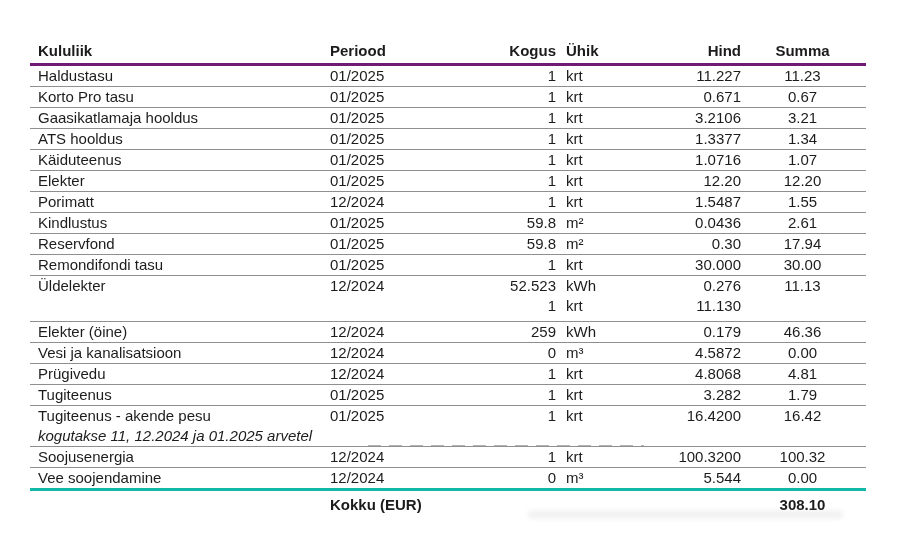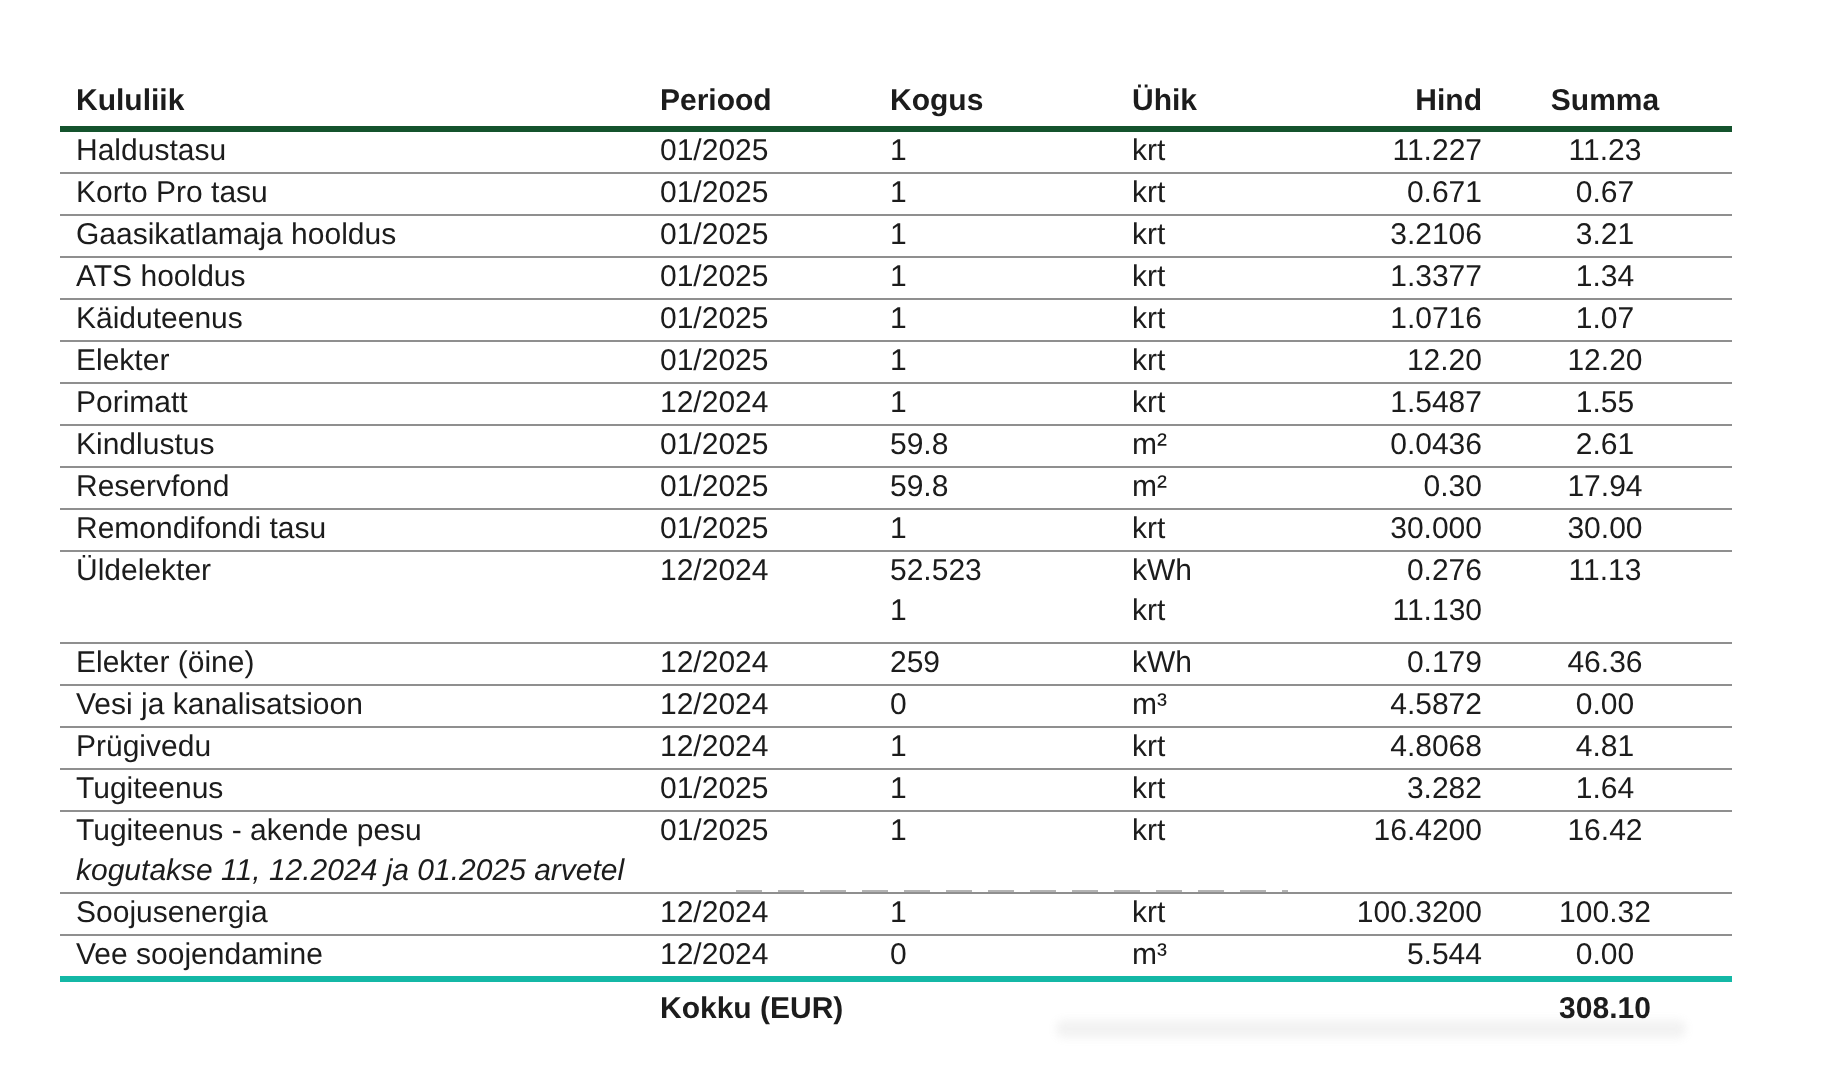--- a/index.html
+++ b/index.html
@@ -14,30 +14,30 @@
     position: absolute;
     left: 30px; top: 40px;
     width: 836px;
   }
   table {
     border-collapse: collapse;
     width: 100%;
     table-layout: fixed;
     font-size: 15px;
   }
-  thead tr { border-bottom: 3px solid #14532d; }
+  thead tr { border-bottom: 3px solid #701a75; }
   th { font-weight: bold; padding: 2px 0 4px 0; white-space: nowrap; }
   td { padding: 1px 0 2px 0; height: 17px; white-space: nowrap; overflow: hidden; }
   tr.r-thin  { border-bottom: 1px solid #8f8f8f; }
   tr.r-none  { border-bottom: none; }
   tr.r-thick { border-bottom: 3px solid #14b8a6; }
   tr.pad td  { padding-bottom: 7px; }
   .c-kululiik { text-align: left;  padding-left: 8px; }
   .c-periood  { text-align: left; }
-  .c-kogus    { text-align: left; }
+  .c-kogus    { text-align: right; }
   .c-uhik     { text-align: left;  padding-left: 10px; }
   .c-hind     { text-align: right; }
   .c-summa    { text-align: center; padding-right: 2px; }
   td.note {
     font-style: italic;
     text-align: left;
     padding-left: 8px;
     position: relative;
   }
   .wm {
@@ -200,21 +200,21 @@
           <td class="c-uhik">krt</td>
           <td class="c-hind">4.8068</td>
           <td class="c-summa">4.81</td>
         </tr>
         <tr class="r-thin">
           <td class="c-kululiik">Tugiteenus</td>
           <td class="c-periood">01/2025</td>
           <td class="c-kogus">1</td>
           <td class="c-uhik">krt</td>
           <td class="c-hind">3.282</td>
-          <td class="c-summa">1.64</td>
+          <td class="c-summa">1.79</td>
         </tr>
         <tr class="r-none">
           <td class="c-kululiik">Tugiteenus - akende pesu</td>
           <td class="c-periood">01/2025</td>
           <td class="c-kogus">1</td>
           <td class="c-uhik">krt</td>
           <td class="c-hind">16.4200</td>
           <td class="c-summa">16.42</td>
         </tr>
         <tr class="r-thin">

